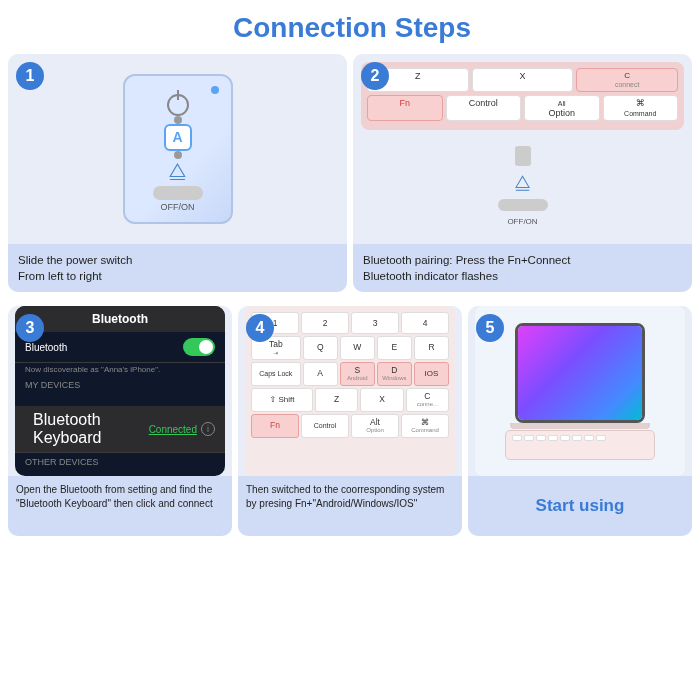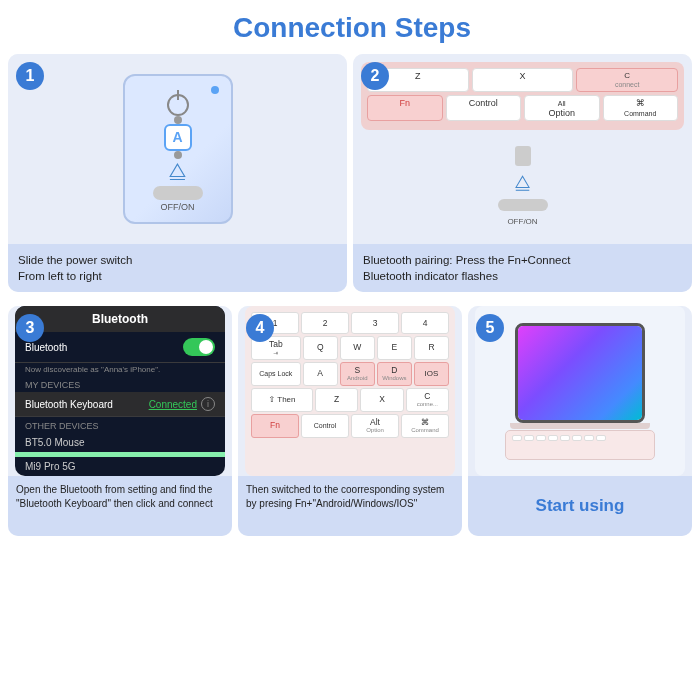--- a/index.html
+++ b/index.html
@@ -221,21 +221,21 @@
       position: absolute;
       right: 2px;
       top: 2px;
       width: 14px;
       height: 14px;
       background: white;
       border-radius: 50%;
     }
 
     .bt-section-title {
-      padding: 4px 10px 2px;
+      padding: 4px 10px 16px;
       font-size: 9px;
       color: #888;
       text-transform: uppercase;
     }
 
     .bt-device-row {
       display: flex;
       align-items: center;
       justify-content: space-between;
       padding: 5px 10px;
@@ -458,21 +458,21 @@
       <div class="step-number">3</div>
       <div class="bt-settings">
         <div class="bt-settings-header">Bluetooth</div>
         <div class="bt-settings-row">
           <span>Bluetooth</span>
           <div class="bt-toggle"></div>
         </div>
         <div class="discoverable-text">Now discoverable as "Anna's iPhone".</div>
         <div class="bt-section-title">MY DEVICES</div>
         <div class="bt-device-row">
-          <span style="font-size:10px;">Bluetooth Keyboard</span>
+          <span style="font-size:16px;margin-left:8px;">Bluetooth Keyboard</span>
           <div style="display:flex;align-items:center;gap:4px;">
             <span class="bt-connected-text">Connected</span>
             <div class="info-icon">i</div>
           </div>
         </div>
         <div class="bt-section-title">OTHER DEVICES</div>
         <div class="bt-other-device">BT5.0 Mouse</div>
         <div class="bt-other-device">Mi9 Pro 5G</div>
         <div class="bt-other-device">OPPO R15</div>
       </div>
@@ -504,21 +504,21 @@
 
         <div class="kb-row">
           <div class="kb-key wide" style="font-size:7px;">Caps Lock</div>
           <div class="kb-key">A</div>
           <div class="kb-key highlight">S<br><span class="sub-label">Android</span></div>
           <div class="kb-key highlight">D<br><span class="sub-label">Windows</span></div>
           <div class="kb-key highlight" style="font-size:8px;">IOS</div>
         </div>
 
         <div class="kb-row">
-          <div class="kb-key wide" style="font-size:8px;">⇧ Then</div>
+          <div class="kb-key wide" style="font-size:8px;">⇧ Shift</div>
           <div class="kb-key">Z</div>
           <div class="kb-key">X</div>
           <div class="kb-key">C<br><span class="sub-label">conne...</span></div>
         </div>
 
         <div class="kb-row">
           <div class="kb-key highlight" style="color:#d04040;">Fn</div>
           <div class="kb-key" style="font-size:7px;">Control</div>
           <div class="kb-key">Alt<br><span class="sub-label">Option</span></div>
           <div class="kb-key">⌘<br><span class="sub-label">Command</span></div>

